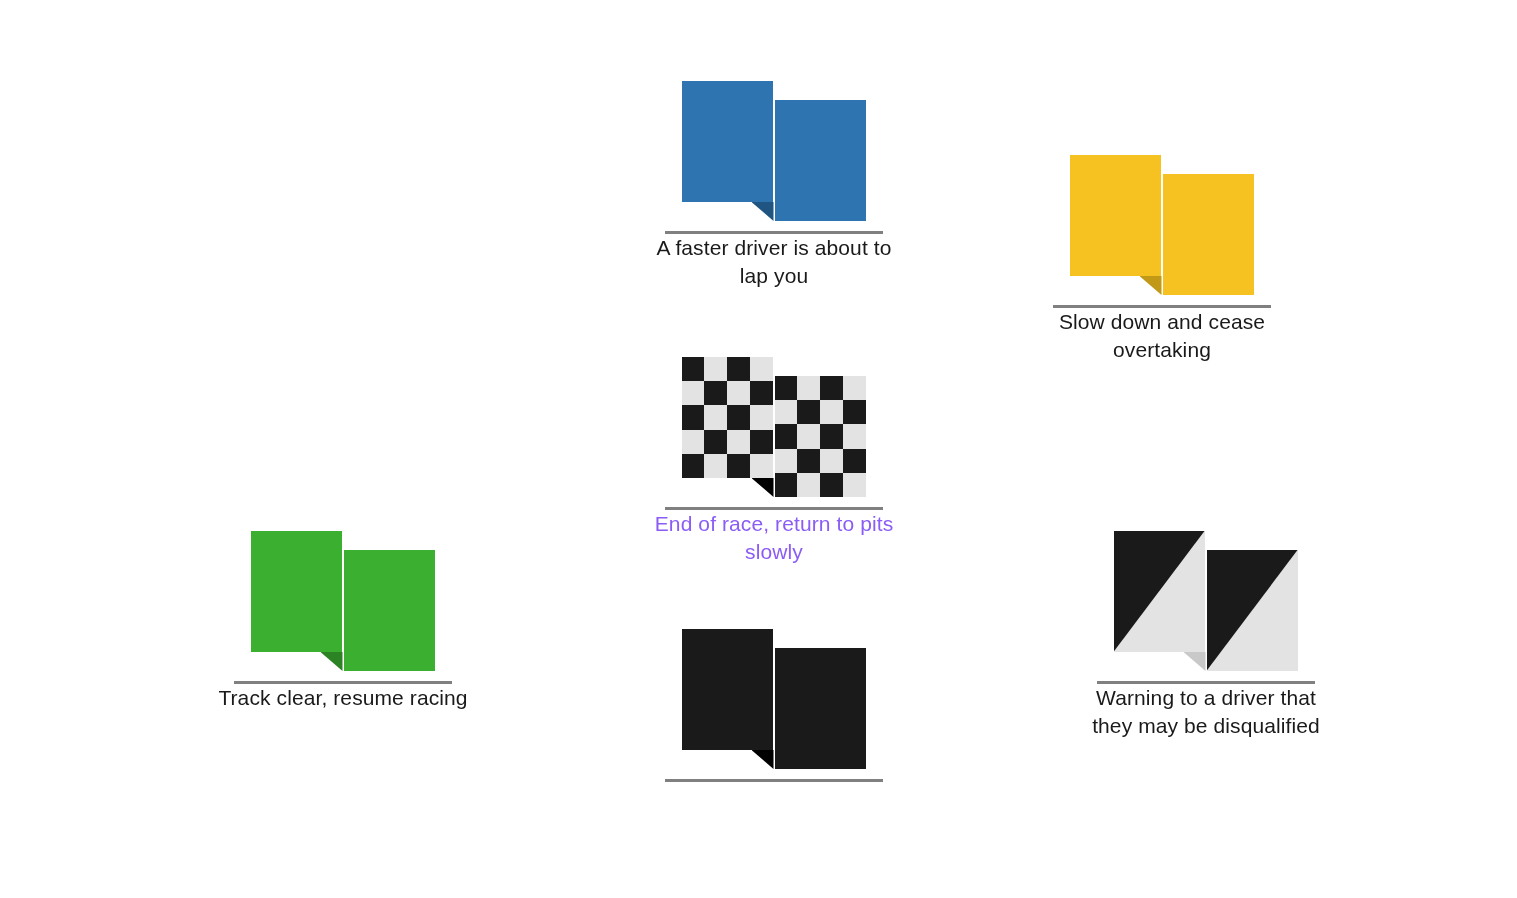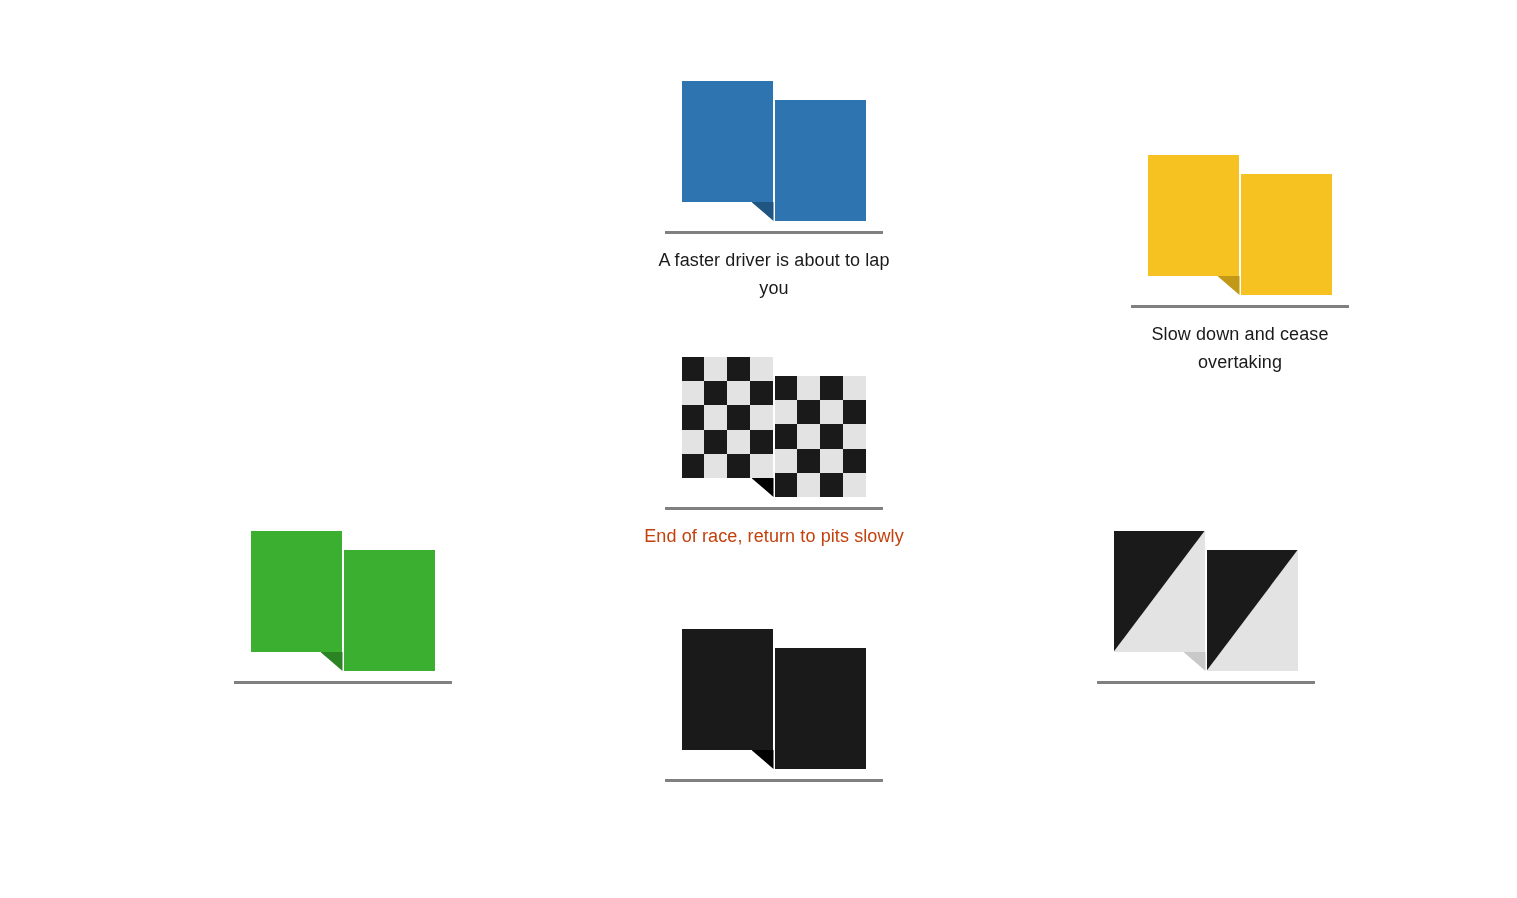--- a/index.html
+++ b/index.html
@@ -93,23 +93,23 @@
   }
 
   .rule {
     width: 218px;
     height: 3px;
     background: #808080;
     margin-top: 10px;
   }
 
   .caption {
-    margin-top: 13px;
+    margin-top: 0;
     text-align: center;
-    font-size: 18px;
+    font-size: 21px;
     line-height: 27.5px;
     color: #1a1a1a;
     letter-spacing: 0.1px;
     width: 260px;
   }
 </style>
 <style>.fold-0::after{background:#B3171A;}</style><style>.fold-1::after{background:#1F5580;}</style><style>.fold-2::after{background:#C19917;}</style><style>.fold-3::after{background:#2C8323;}</style><style>.fold-4::after{background:#000000;}</style><style>.fold-5::after{background:#000000;}</style><style>.fold-6::after{background:#C9C9C9;}</style></head>
 <body style="background: rgb(255, 255, 255);">
 
 <div class="board">
@@ -119,21 +119,21 @@
           <div class="solid" style="background: rgb(46, 116, 176);"></div>
         </div>
         <div class="panel panel-front">
           <div class="solid" style="background: rgb(46, 116, 176);"></div>
         </div>
         <div class="fold fold-1"></div>
       </div>
       <div class="rule" style="background: rgb(128, 128, 128);"></div>
       <div class="caption" style="color: rgb(26, 26, 26);">A faster driver is about to lap you</div>
     </div>
-    <div class="card" style="left: 1090px; top: 155px; justify-content: center;">
+    <div class="card" style="left: 1012px; top: 155px; justify-content: center;">
       <div class="flag-art">
         <div class="panel panel-back">
           <div class="solid" style="background: rgb(245, 194, 34);"></div>
         </div>
         <div class="panel panel-front">
           <div class="solid" style="background: rgb(245, 194, 34);"></div>
         </div>
         <div class="fold fold-2"></div>
       </div>
       <div class="rule" style="background: rgb(128, 128, 128);"></div>
@@ -143,20 +143,21 @@
       <div class="flag-art">
         <div class="panel panel-back">
           <div class="solid" style="background: rgb(59, 175, 47);"></div>
         </div>
         <div class="panel panel-front">
           <div class="solid" style="background: rgb(59, 175, 47);"></div>
         </div>
         <div class="fold fold-3"></div>
       </div>
       <div class="rule" style="background: rgb(128, 128, 128);"></div>
+      <div class="caption" style="color: rgb(26, 26, 26);">Track clear, resume racing</div>
     </div>
     <div class="card" style="left: 624px; top: 357px;">
       <div class="flag-art">
         <div class="panel panel-back">
           <div class="checker">
             <div style="background: rgb(26, 26, 26);"></div>
             <div style="background: rgb(227, 227, 227);"></div>
             <div style="background: rgb(26, 26, 26);"></div>
             <div style="background: rgb(227, 227, 227);"></div>
             <div style="background: rgb(227, 227, 227);"></div>
@@ -197,21 +198,21 @@
             <div style="background: rgb(26, 26, 26);"></div>
             <div style="background: rgb(26, 26, 26);"></div>
             <div style="background: rgb(227, 227, 227);"></div>
             <div style="background: rgb(26, 26, 26);"></div>
             <div style="background: rgb(227, 227, 227);"></div>
           </div>
         </div>
         <div class="fold fold-4"></div>
       </div>
       <div class="rule" style="background: rgb(128, 128, 128);"></div>
-      <div class="caption" style="color: #c2410c;">End of race, return to pits slowly</div>
+      <div class="caption" style="color: #8b5cf6;">End of race, return to pits slowly</div>
     </div>
     <div class="card" style="left: 624px; top: 629px;">
       <div class="flag-art">
         <div class="panel panel-back">
           <div class="solid" style="background: rgb(26, 26, 26);"></div>
         </div>
         <div class="panel panel-front">
           <div class="solid" style="background: rgb(26, 26, 26);"></div>
         </div>
         <div class="fold fold-5"></div>
@@ -226,14 +227,15 @@
           </div>
         </div>
         <div class="panel panel-front">
           <div class="diag" style="background: rgb(227, 227, 227);">
             <div class="tri" style="background: rgb(26, 26, 26);"></div>
           </div>
         </div>
         <div class="fold fold-6"></div>
       </div>
       <div class="rule" style="background: rgb(128, 128, 128);"></div>
+      <div class="caption" style="color: rgb(26, 26, 26);">Warning to a driver that they may be disqualified</div>
     </div>
   </div>
 
 </body></html>

